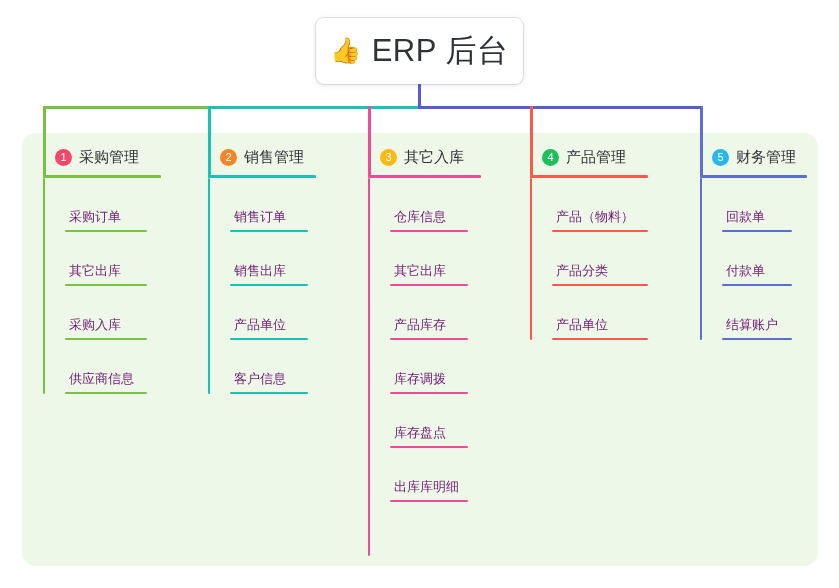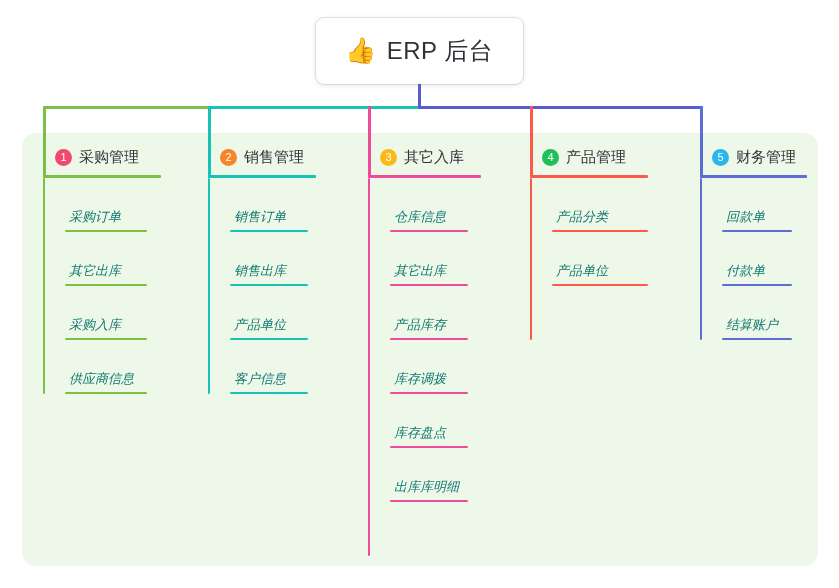--- a/index.html
+++ b/index.html
@@ -35,21 +35,21 @@
     gap: 10px;
     box-sizing: border-box;
   }
   .root-emoji {
     font-size: 25px;
     line-height: 1;
     display: block;
     margin-top: -2px;
   }
   .root-title {
-    font-size: 24px;
+    font-size: 31px;
     color: #2f3338;
     letter-spacing: 0.5px;
     white-space: nowrap;
   }
 
   
   .panel {
     position: absolute;
     left: 22px;
     top: 133px;
@@ -119,23 +119,22 @@
   .leaf {
     position: relative;
     height: 54px;
     box-sizing: border-box;
   }
   .leaf-label {
     position: absolute;
     left: 26px;
     bottom: 6px;
     font-size: 13px;
-    color: #0f766e;
+    color: #701a75;
     white-space: nowrap;
-    font-style: italic;
   }
   .leaf-rule {
     position: absolute;
     left: 22px;
     bottom: 0;
     height: 2px;
     border-radius: 1px;
   }
   .leaf-spine {
     position: absolute;
@@ -260,20 +259,24 @@
       </div>
       <div class="column" style="left: 530px; top: 146px; width: 126px;">
         <div class="col-head">
           <span class="badge" style="background: rgb(31, 191, 92);">4</span>
           <span class="col-title">产品管理</span>
         </div>
         <div class="col-rule" style="background: rgb(251, 90, 75); width: 118px;"></div>
         <div class="leaf-list">
           <div class="leaf-spine" style="background: rgb(251, 90, 75); height: 162px;"></div>
           <div class="leaf">
+            <span class="leaf-label">产品（物料）</span>
+            <div class="leaf-rule" style="background: rgb(251, 90, 75); width: 96px;"></div>
+          </div>
+          <div class="leaf">
             <span class="leaf-label">产品分类</span>
             <div class="leaf-rule" style="background: rgb(251, 90, 75); width: 96px;"></div>
           </div>
           <div class="leaf">
             <span class="leaf-label">产品单位</span>
             <div class="leaf-rule" style="background: rgb(251, 90, 75); width: 96px;"></div>
           </div>
         </div>
       </div>
       <div class="column" style="left: 700px; top: 146px; width: 107px;">

